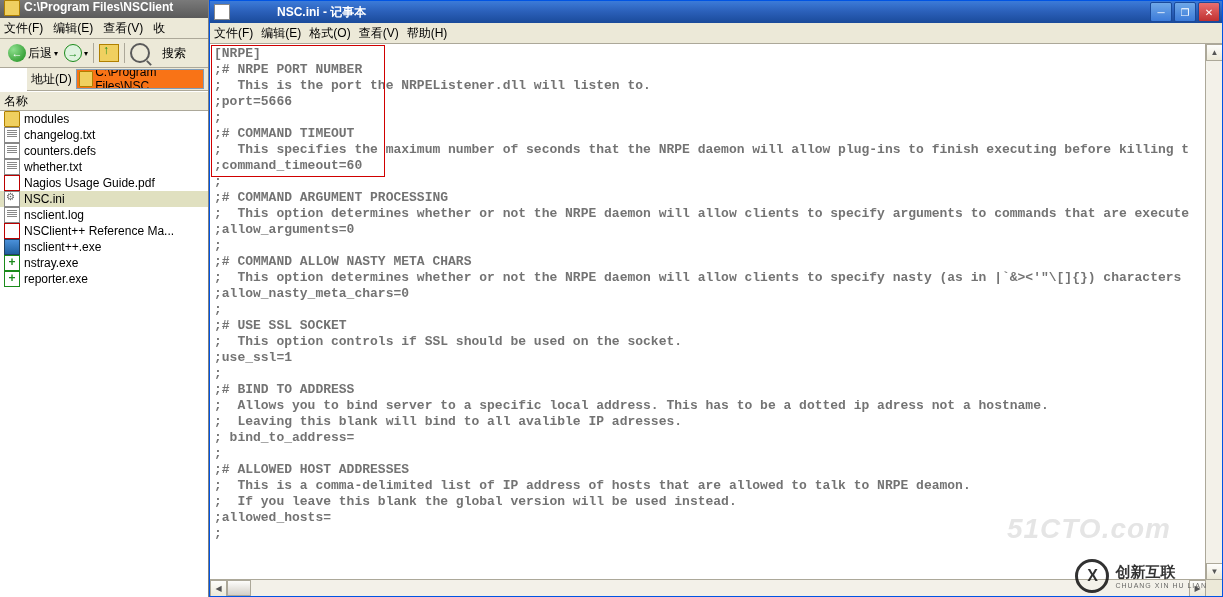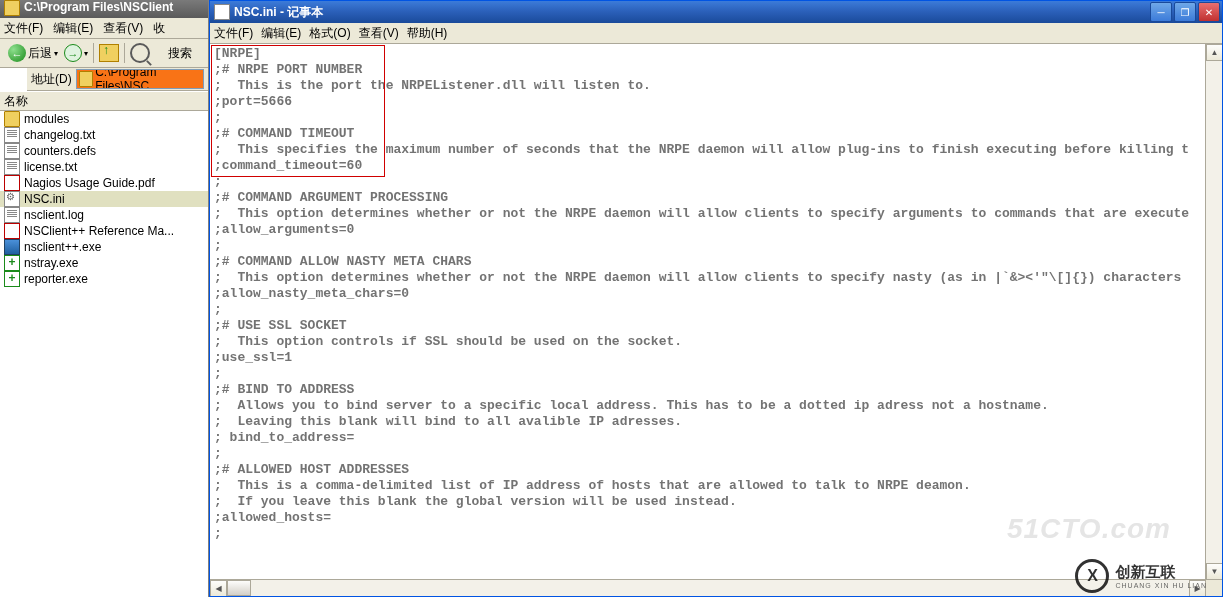--- a/index.html
+++ b/index.html
@@ -10,21 +10,21 @@
   .exp-menu{height:20px;background:#ece9d8;border-bottom:1px solid #aca899;display:flex;align-items:center;padding:0 4px;gap:10px;}
   .exp-menu span{color:#000;}
   .exp-tool{height:28px;background:#ece9d8;border-bottom:1px solid #aca899;display:flex;align-items:center;padding:0 4px;gap:2px;}
   .nav-btn{display:inline-flex;align-items:center;gap:2px;padding:2px 4px;}
   .circ{width:18px;height:18px;border-radius:50%;display:inline-flex;align-items:center;justify-content:center;color:#fff;font-size:11px;}
   .green{background:radial-gradient(circle at 30% 30%,#8ee08e,#1a8a1a);}
   .grn-outline{border:1px solid #1a8a1a;background:#dff3df;color:#1a8a1a;width:16px;height:16px;}
   .sep{width:1px;height:20px;background:#aca899;margin:0 3px;}
   .folder-up{width:18px;height:16px;background:#f0d060;border:1px solid #b08000;position:relative;}
   .folder-up::after{content:"↑";position:absolute;left:3px;top:-2px;color:#1a8a1a;font-weight:bold;}
-  .srch{display:flex;align-items:center;gap:18px;}
+  .srch{display:flex;align-items:center;gap:12px;}
   .srch .mag{width:16px;height:16px;border:2px solid #5a5a5a;border-radius:50%;position:relative;}
   .srch .mag::after{content:"";position:absolute;width:6px;height:2px;background:#5a5a5a;bottom:-3px;right:-4px;transform:rotate(45deg);}
   .exp-addr{height:22px;background:#ece9d8;border-bottom:1px solid #aca899;display:flex;align-items:center;padding:0 4px;gap:4px;margin-left:27px;}
   .addr-box{flex:1;height:18px;border:1px solid #7f9db9;background:#f97316;display:flex;align-items:center;padding:0 2px;overflow:hidden;}
   .addr-box .ficon{width:14px;height:14px;margin-right:2px;}
   .col-hdr{height:18px;background:#ece9d8;border-top:1px solid #fff;border-bottom:1px solid #aca899;display:flex;align-items:center;padding:0 4px;font-weight:normal;}
   .file-list{background:#fff;}
   .frow{height:16px;display:flex;align-items:center;padding:0 4px;gap:4px;white-space:nowrap;}
   .frow.sel{background:#e0e0c0;}
   .fico{width:14px;height:14px;display:inline-block;flex:none;}
@@ -33,21 +33,21 @@
   .txt::before{content:"";position:absolute;left:2px;top:2px;right:2px;height:1px;background:#888;box-shadow:0 2px #888,0 4px #888,0 6px #888;}
   .pdf{background:#fff;border:1px solid #b00;}
   .ini{background:#fff;border:1px solid #888;position:relative;}
   .ini::after{content:"⚙";position:absolute;left:1px;top:-1px;font-size:10px;color:#666;}
   .exe{background:linear-gradient(#4a90d9,#2060a0);border:1px solid #204060;}
   .greenplus{background:#fff;border:1px solid #1a8a1a;color:#1a8a1a;text-align:center;line-height:12px;font-weight:bold;}
   
   .notepad{position:absolute;left:209px;top:0;width:1014px;height:597px;border:1px solid #0054e3;box-sizing:border-box;display:flex;flex-direction:column;}
   .np-title{height:22px;background:linear-gradient(#3c7bd9,#2a5fb8 50%,#1a4a9a);color:#fff;display:flex;align-items:center;padding:0 2px 0 4px;}
   .np-title .npico{width:14px;height:14px;margin-right:4px;background:#fff;border:1px solid #888;}
-  .np-title .tt{flex:1;font-weight:bold;}
+  .np-title .tt{flex:1;font-weight:bold;margin-left:43px;}
   .win-btns{display:flex;gap:2px;}
   .win-btn{width:20px;height:18px;background:linear-gradient(#6fa8e8,#3c7bd9);border:1px solid #1a4a9a;border-radius:2px;color:#fff;display:flex;align-items:center;justify-content:center;font-size:10px;font-family:Tahoma;}
   .win-btn.close{background:linear-gradient(#e87070,#c03030);}
   .np-menu{height:20px;background:#ece9d8;border-bottom:1px solid #aca899;display:flex;align-items:center;padding:0 4px;gap:8px;}
   .np-body{flex:1;background:#fff;position:relative;overflow:hidden;}
   .np-text{position:absolute;left:0;top:0;right:16px;bottom:16px;padding:2px 4px;font-family:"Courier New",monospace;font-size:13px;line-height:16px;white-space:pre;color:#737373;font-weight:bold;}
   .redbox{position:absolute;border:1px solid #d00000;}
   .scroll-v{position:absolute;right:0;top:0;bottom:16px;width:16px;background:#ece9d8;border-left:1px solid #aca899;display:flex;flex-direction:column;}
   .scroll-h{position:absolute;left:0;right:16px;bottom:0;height:16px;background:#ece9d8;border-top:1px solid #aca899;display:flex;}
   .sbtn{width:15px;height:15px;background:linear-gradient(#fdfdfb,#ece9d8);border:1px solid #aca899;display:flex;align-items:center;justify-content:center;font-size:8px;color:#555;}
@@ -108,21 +108,21 @@
       <div class="frow">
         <span class="fico txt"></span>
         <span>changelog.txt</span>
       </div>
       <div class="frow">
         <span class="fico txt"></span>
         <span>counters.defs</span>
       </div>
       <div class="frow">
         <span class="fico txt"></span>
-        <span>license.txt</span>
+        <span>whether.txt</span>
       </div>
       <div class="frow">
         <span class="fico pdf"></span>
         <span>Nagios Usage Guide.pdf</span>
       </div>
       <div class="frow sel">
         <span class="fico ini"></span>
         <span>NSC.ini</span>
       </div>
       <div class="frow">

